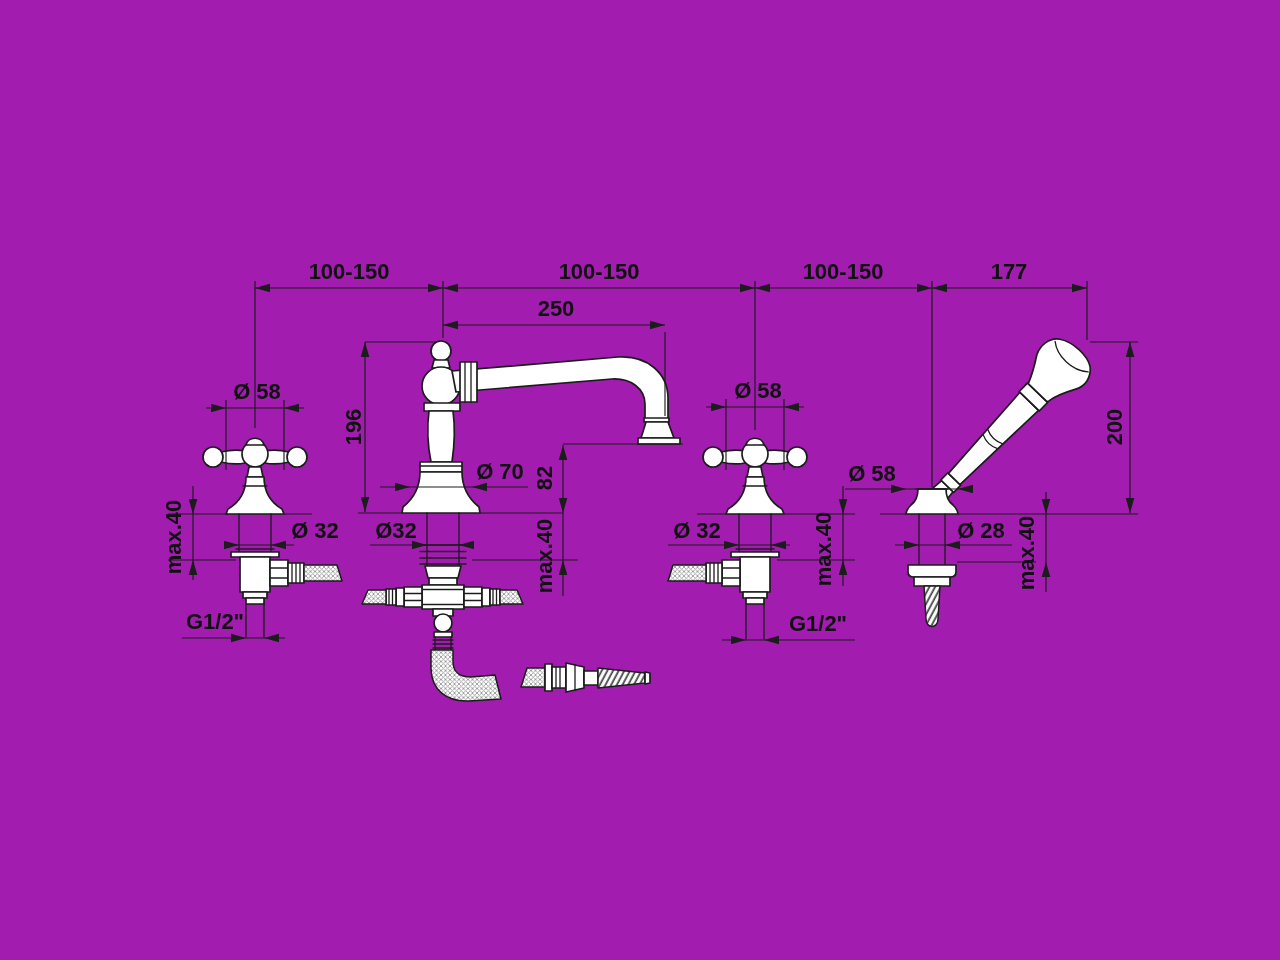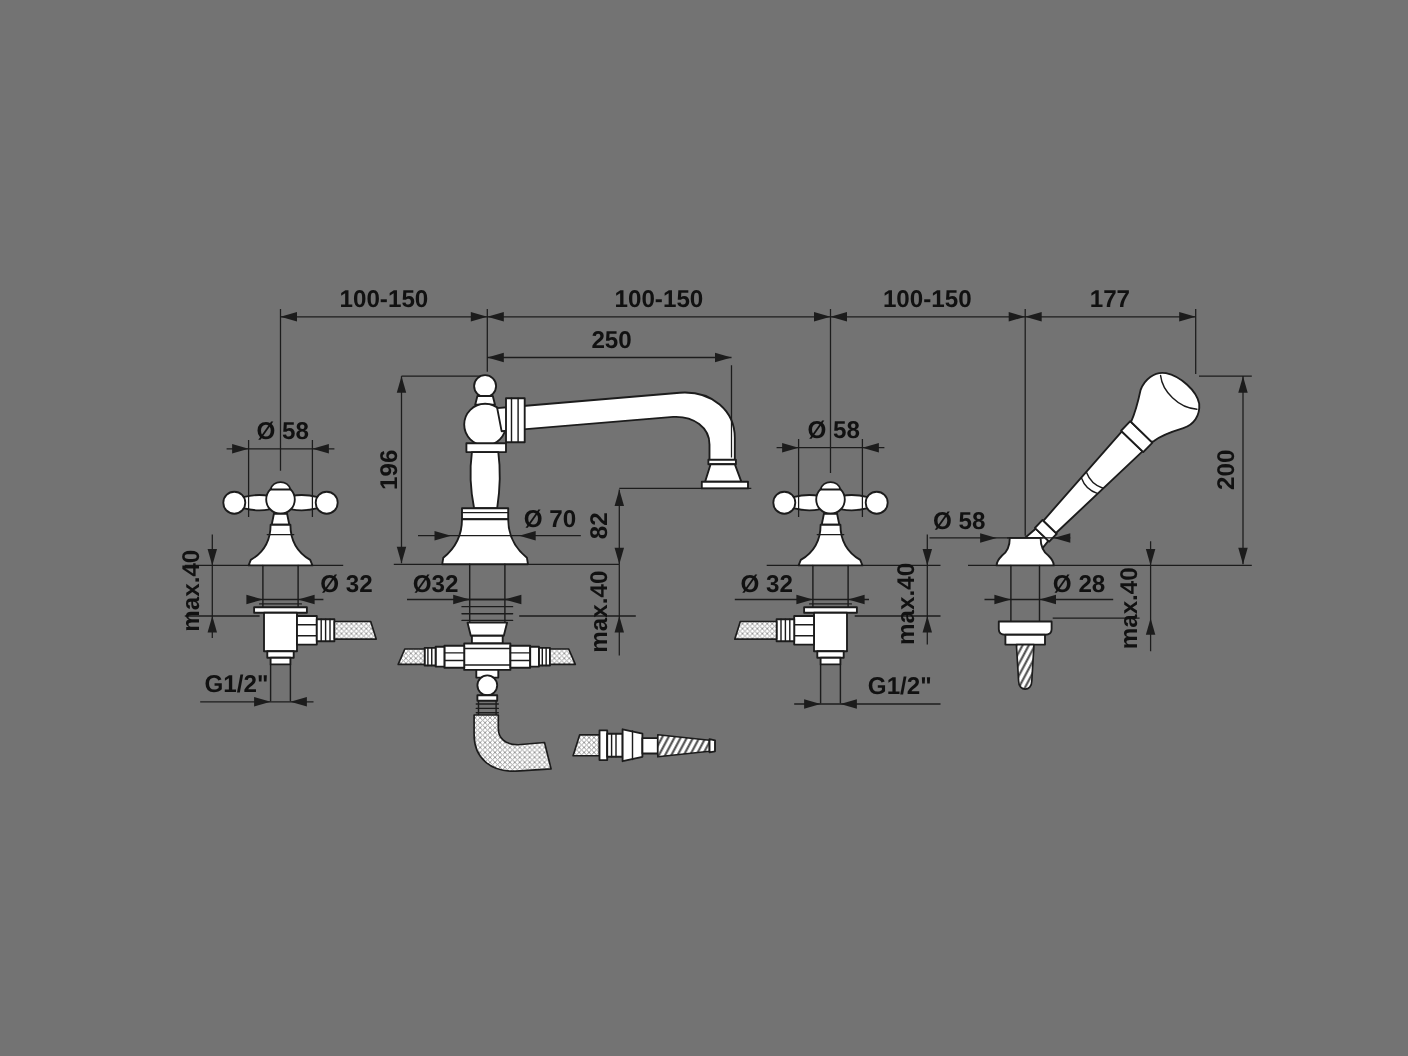--- a/index.html
+++ b/index.html
@@ -1,16 +1,16 @@
 <!DOCTYPE html>
 <html><head>
 <meta charset="utf-8">
 <style>
   html,body{margin:0;padding:0;background:#ffffff;}
-  .stage{width:1280px;height:960px;position:relative;background:#737373;overflow:hidden;}
+  .stage{width:1280px;height:960px;position:relative;background:#a21caf;overflow:hidden;}
   svg{display:block;}
   .shape{fill:#ffffff;stroke:#1c1c1c;stroke-width:1.7;stroke-linejoin:round;stroke-linecap:round;}
   .shape-thin{fill:none;stroke:#1c1c1c;stroke-width:1.3;stroke-linejoin:round;stroke-linecap:round;}
   .braid{fill:url(#braid);stroke:#1c1c1c;stroke-width:1.5;stroke-linejoin:round;}
   .coil{fill:url(#coil);stroke:#1c1c1c;stroke-width:1.5;stroke-linejoin:round;}
   .dimln{fill:none;stroke:#1c1c1c;stroke-width:1.15;stroke-linecap:butt;}
   .arr{fill:#1c1c1c;stroke:none;}
   .dim{font-family:"Liberation Sans","DejaVu Sans",sans-serif;font-size:22px;font-weight:600;fill:#111111;}
 </style>
 </head>

